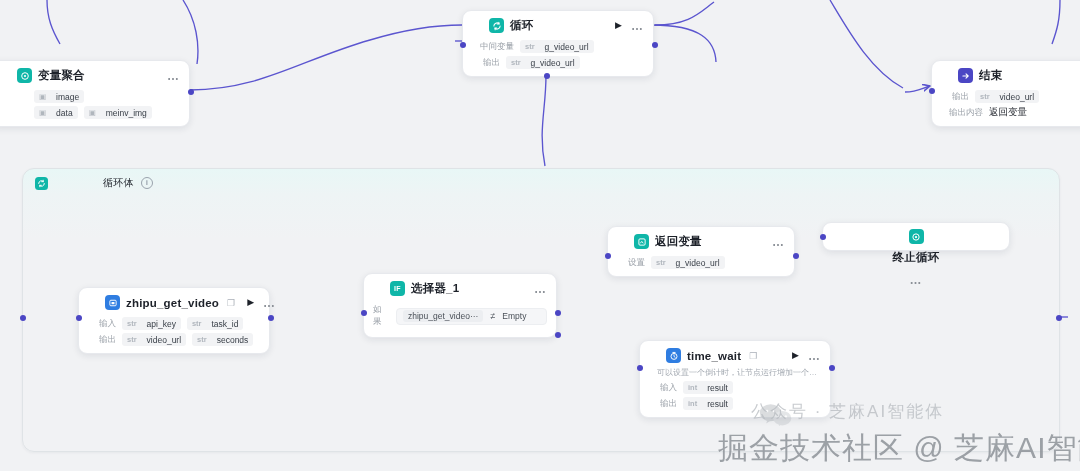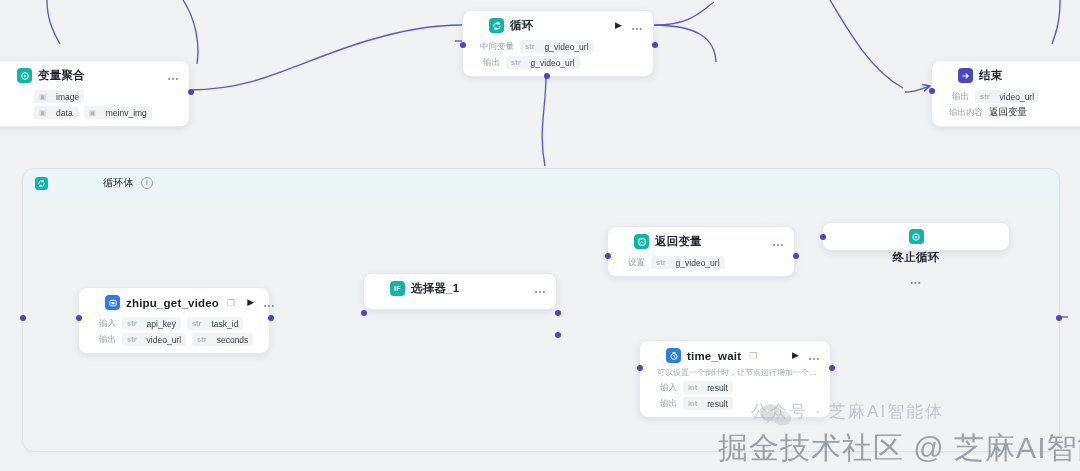--- a/index.html
+++ b/index.html
@@ -284,20 +284,28 @@
   </div>
 
   <div class="node" style="left:363px;top:273px;width:194px;">
     <div class="node-head">
       <span class="nicon" style="background:#0fb6a8;font-size:7px;font-weight:700;letter-spacing:.3px;">IF</span>
       <span class="ntitle">选择器_1</span>
       <span class="head-spacer"></span>
       <span class="dots-ic">…</span>
     </div>
     <div class="node-body" style="padding:0 9px 9px 9px;">
+      <div class="sel-row">
+        <span class="sel-lab">如果</span>
+        <span class="cond-box">
+          <span class="cond-pill">zhipu_get_video···</span>
+          <span class="cond-op">≠</span>
+          <span class="cond-val">Empty</span>
+        </span>
+      </div>
     </div>
     <div class="port" style="left:-3px;top:36px;"></div>
     <div class="port" style="left:191px;top:36px;"></div>
     <div class="port" style="left:191px;top:58px;"></div>
   </div>
 
   <div class="node" style="left:607px;top:226px;width:188px;">
     <div class="node-head">
       <span class="nicon" style="background:#0fb6a8;">
         <svg width="10" height="10" viewBox="0 0 16 16">

